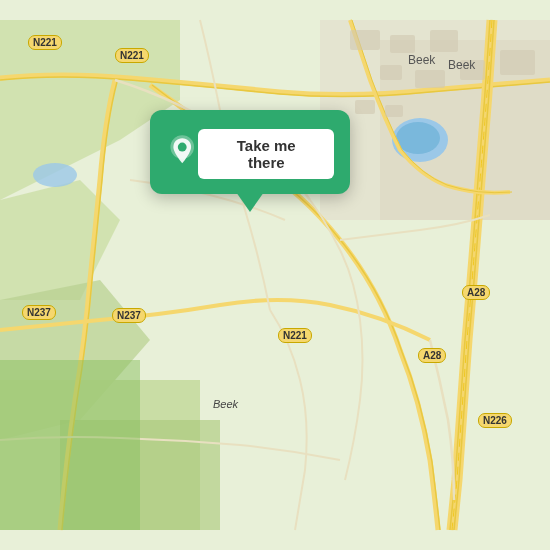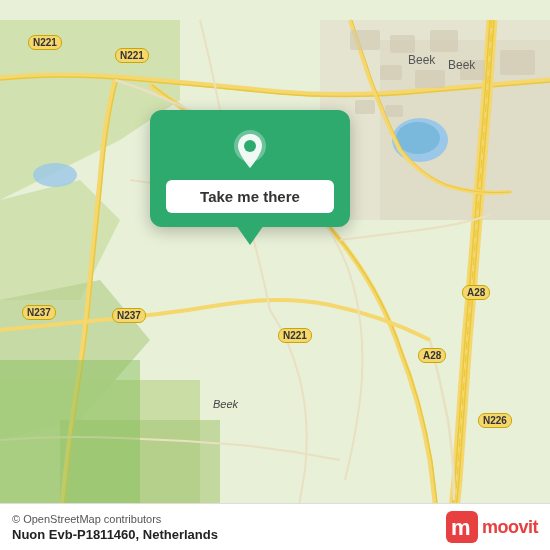--- a/index.html
+++ b/index.html
@@ -30,21 +30,20 @@
     
     #popup-card {
       position: absolute;
       top: 110px;
       left: 150px;
       width: 200px;
       background: #2eaa6e;
       border-radius: 12px;
       padding: 18px 16px 14px;
       display: flex;
-      flex-direction: column;
       align-items: center;
       box-shadow: 0 4px 16px rgba(0,0,0,0.25);
       z-index: 10;
     }
 
     #popup-card::after {
       content: '';
       position: absolute;
       bottom: -18px;
       left: 50%;
@@ -237,27 +236,13 @@
 
     <svg class="pin-icon" viewBox="0 0 44 44" xmlns="http://www.w3.org/2000/svg">
       <circle cx="22" cy="18" r="16" fill="white" opacity="0.3"></circle>
       <path d="M22 6 C15,6 10,11 10,18 C10,26 22,40 22,40 C22,40 34,26 34,18 C34,11 29,6 22,6 Z" fill="white" opacity="0.9"></path>
       <circle cx="22" cy="18" r="6" fill="#2eaa6e"></circle>
     </svg>
 
     <button id="take-me-there-btn">Take me there</button>
   </div>
 
-  <div id="bottom-bar">
-    <div id="bottom-left">
-      <span id="copyright-text">© OpenStreetMap contributors</span>
-      <span id="location-title">Nuon Evb-P1811460, Netherlands</span>
-    </div>
-
-    <div id="moovit-logo">
-      <svg class="moovit-m" viewBox="0 0 32 32" xmlns="http://www.w3.org/2000/svg">
-        <rect width="32" height="32" rx="6" fill="#e84040"></rect>
-        <text x="5" y="24" font-family="Arial" font-weight="900" font-size="22" fill="white">m</text>
-      </svg>
-      <span class="moovit-text">moovit</span>
-    </div>
-  </div>
 </div>
 
 </body></html>

